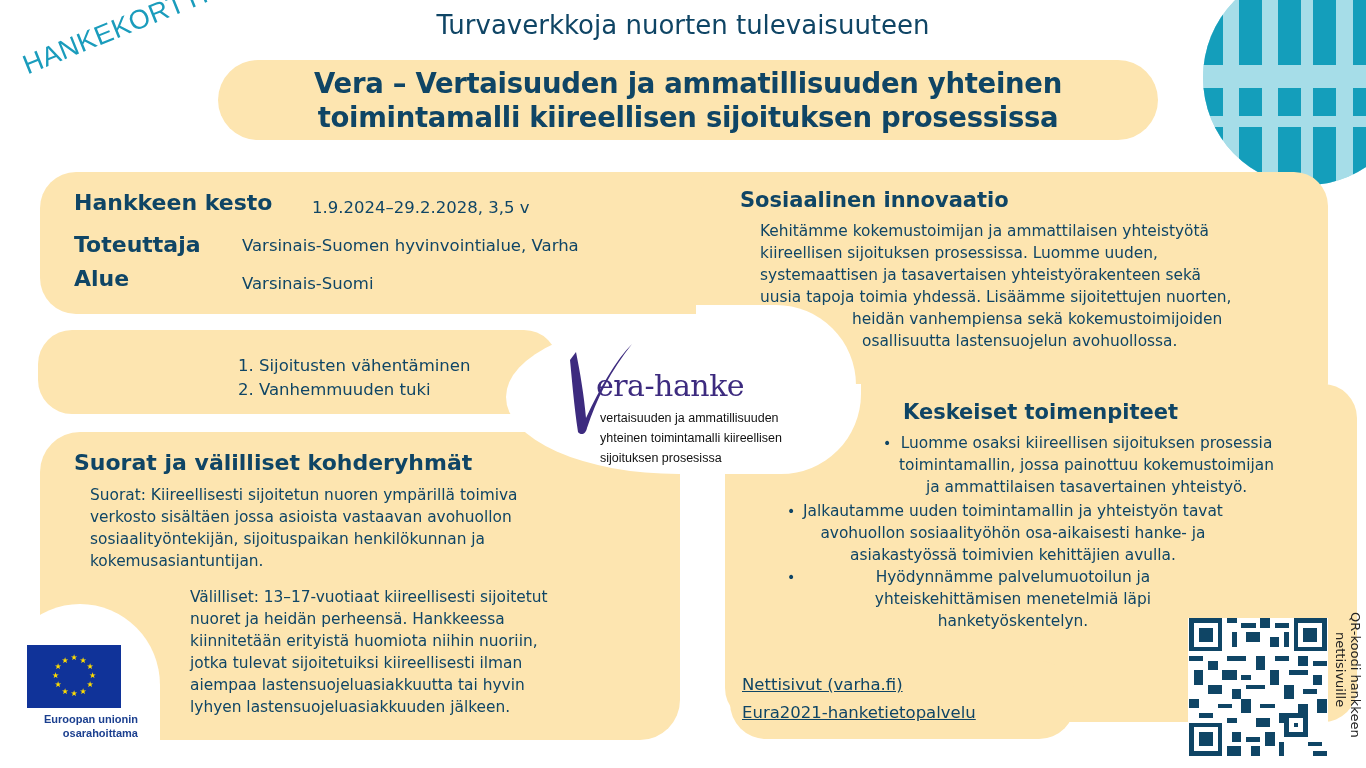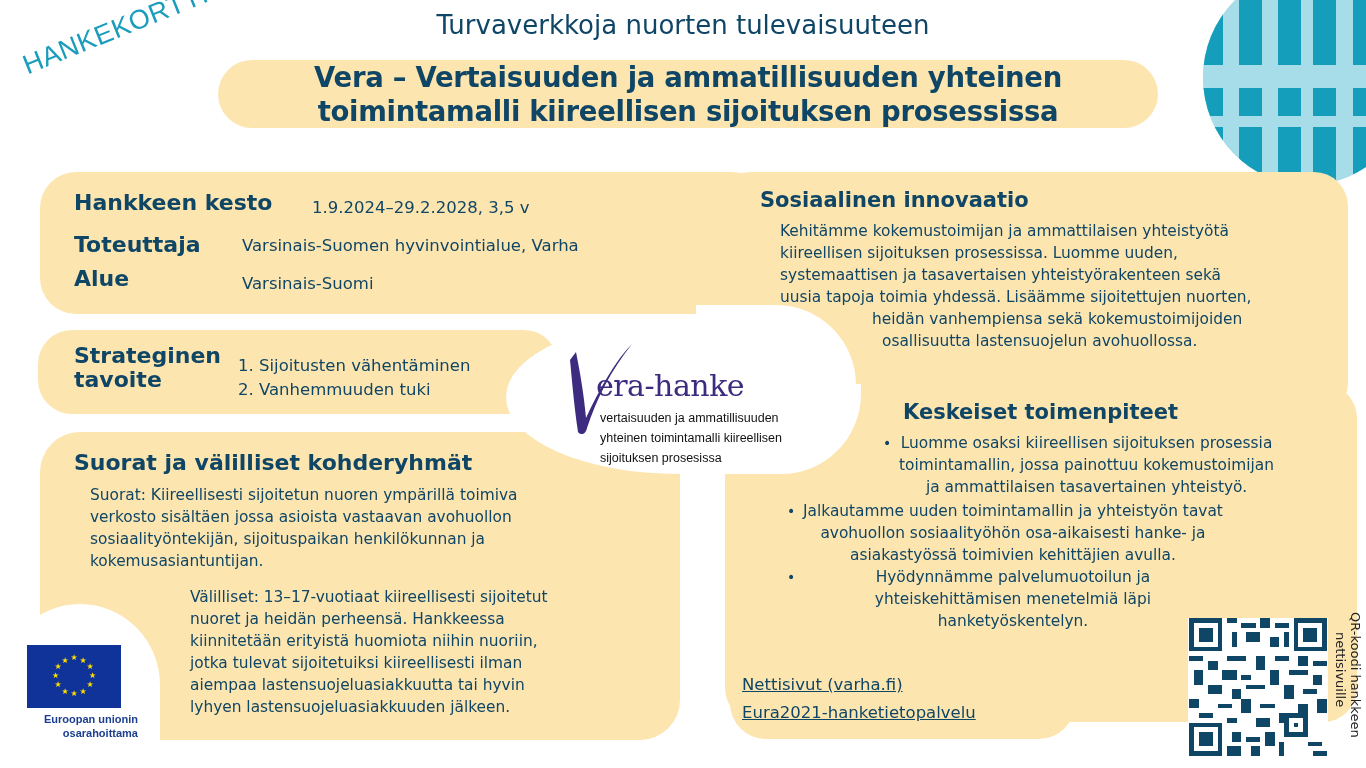--- a/index.html
+++ b/index.html
@@ -4,37 +4,37 @@
 <style>
   * { box-sizing: border-box; margin: 0; padding: 0; }
   html, body { width: 1366px; height: 768px; overflow: hidden; background: #ffffff; }
   body { position: relative; font-family: "DejaVu Sans", sans-serif; color: #0f4565; }
   .abs { position: absolute; }
   .card { position: absolute; background: #fde5b0; }
 
   .stamp { left: 30px; top: 50px; color: #1a9cbc; font-family: "Liberation Sans", sans-serif; font-size: 27px; transform: rotate(-22deg); transform-origin: left bottom; letter-spacing: 0.5px; }
   .subtitle { left: 0; width: 1366px; top: 10px; text-align: center; font-family: "DejaVu Sans", sans-serif; font-size: 26px; color: #0f4565; }
 
-  .title-card { left: 218px; top: 60px; width: 940px; height: 68px; border-radius: 40px; display: flex; flex-direction: column; justify-content: center; align-items: center; }
+  .title-card { left: 218px; top: 60px; width: 940px; height: 80px; border-radius: 40px; display: flex; flex-direction: column; justify-content: center; align-items: center; }
   .title-card span { font-family: "DejaVu Sans", sans-serif; font-weight: bold; font-size: 27.5px; line-height: 34px; color: #0f4565; letter-spacing: -0.3px; }
 
   .deco { left: 1203px; top: -30px; width: 210px; height: 215px; border-radius: 50%; overflow: hidden; background: #a6dde8; }
 
   .info-card { left: 40px; top: 172px; width: 728px; height: 142px; border-radius: 36px; }
   .lbl { position: absolute; font-weight: bold; font-size: 22px; color: #0f4565; font-family: "DejaVu Sans", sans-serif; }
   .val { position: absolute; font-size: 16.5px; color: #0f4565; font-family: "DejaVu Sans", sans-serif; }
 
   .strat-card { left: 38px; top: 330px; width: 520px; height: 84px; border-radius: 34px; }
 
   .logo-bubble { left: 506px; top: 320px; width: 346px; height: 154px; border-radius: 50%; background: #ffffff; }
 
   .target-card { left: 40px; top: 432px; width: 640px; height: 308px; border-radius: 40px; }
   .eu-bubble { left: 0; top: 604px; width: 160px; height: 180px; border-radius: 50% 50% 0 0 / 45% 45% 0 0; background: #ffffff; }
 
-  .innov-card { left: 696px; top: 172px; width: 632px; height: 245px; border-radius: 34px; margin-left: 20px; }
+  .innov-card { left: 696px; top: 172px; width: 632px; height: 245px; border-radius: 34px; }
   .innov-notch { left: 696px; top: 305px; width: 160px; height: 80px; background: #ffffff; border-top-right-radius: 80px; }
 
   .action-card { left: 725px; top: 384px; width: 632px; height: 338px; border-radius: 34px; }
   .action-notch { left: 696px; top: 384px; width: 165px; height: 90px; background: #ffffff; border-bottom-right-radius: 80px; }
 
   .links-card { left: 730px; top: 661px; width: 345px; height: 78px; border-radius: 36px; }
 
   .heading { position: absolute; font-family: "DejaVu Sans", sans-serif; font-weight: bold; font-size: 21px; color: #0f4565; }
   .body { position: absolute; font-family: "DejaVu Sans", sans-serif; font-size: 15.4px; line-height: 22px; color: #0f4565; }
 
@@ -88,24 +88,20 @@
 <div class="card info-card">
   <div class="lbl" style="left:34px;top:18px;">Hankkeen kesto</div>
   <div class="val" style="left:272px;top:26px;">1.9.2024–29.2.2028, 3,5 v</div>
   <div class="lbl" style="left:34px;top:60px;">Toteuttaja</div>
   <div class="val" style="left:202px;top:64px;">Varsinais-Suomen hyvinvointialue, Varha</div>
   <div class="lbl" style="left:34px;top:94px;">Alue</div>
   <div class="val" style="left:202px;top:102px;">Varsinais-Suomi</div>
 </div>
 
 <div class="card strat-card">
-  <div class="lbl" style="left:36px;top:14px;line-height:24px;">
-    <div>Strateginen</div>
-    <div>tavoite</div>
-  </div>
   <div class="val" style="left:200px;top:24px;line-height:24px;">
     <div>1. Sijoitusten vähentäminen</div>
     <div>2. Vanhemmuuden tuki</div>
   </div>
 </div>
 
 <div class="card target-card">
   <div class="heading" style="left:34px;top:18px;font-size:22px;">Suorat ja välilliset kohderyhmät</div>
   <div class="body" style="left:50px;top:52px;">
     <div>Suorat: Kiireellisesti sijoitetun nuoren ympärillä toimiva</div>

